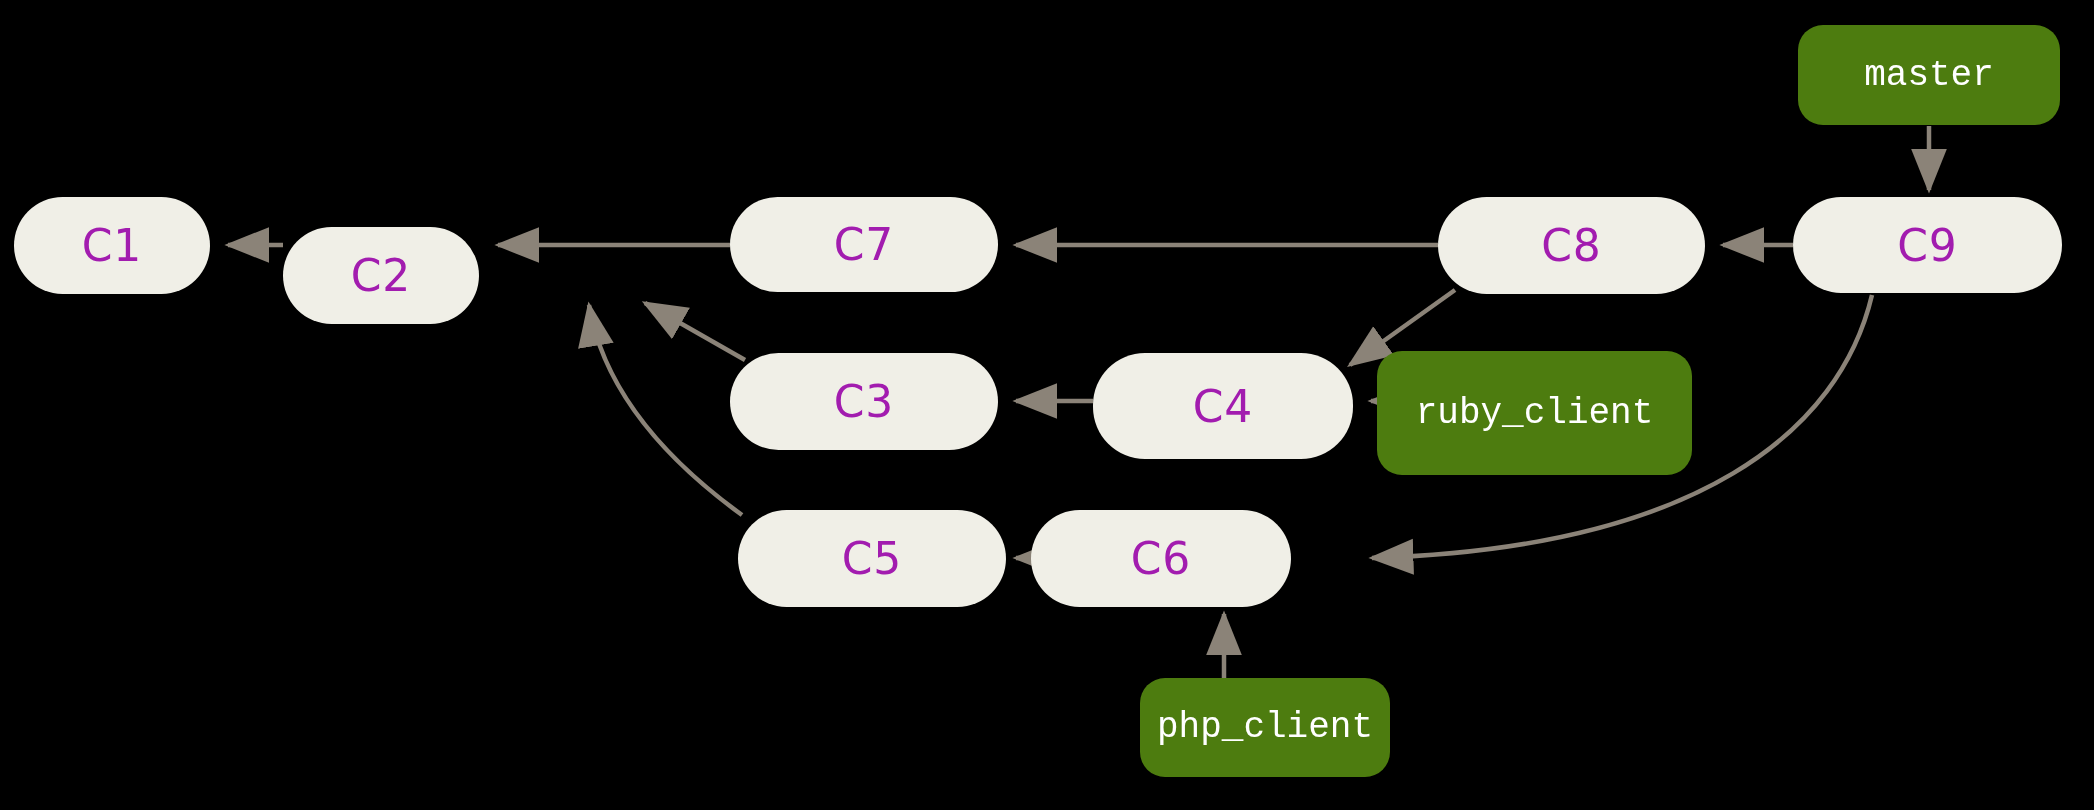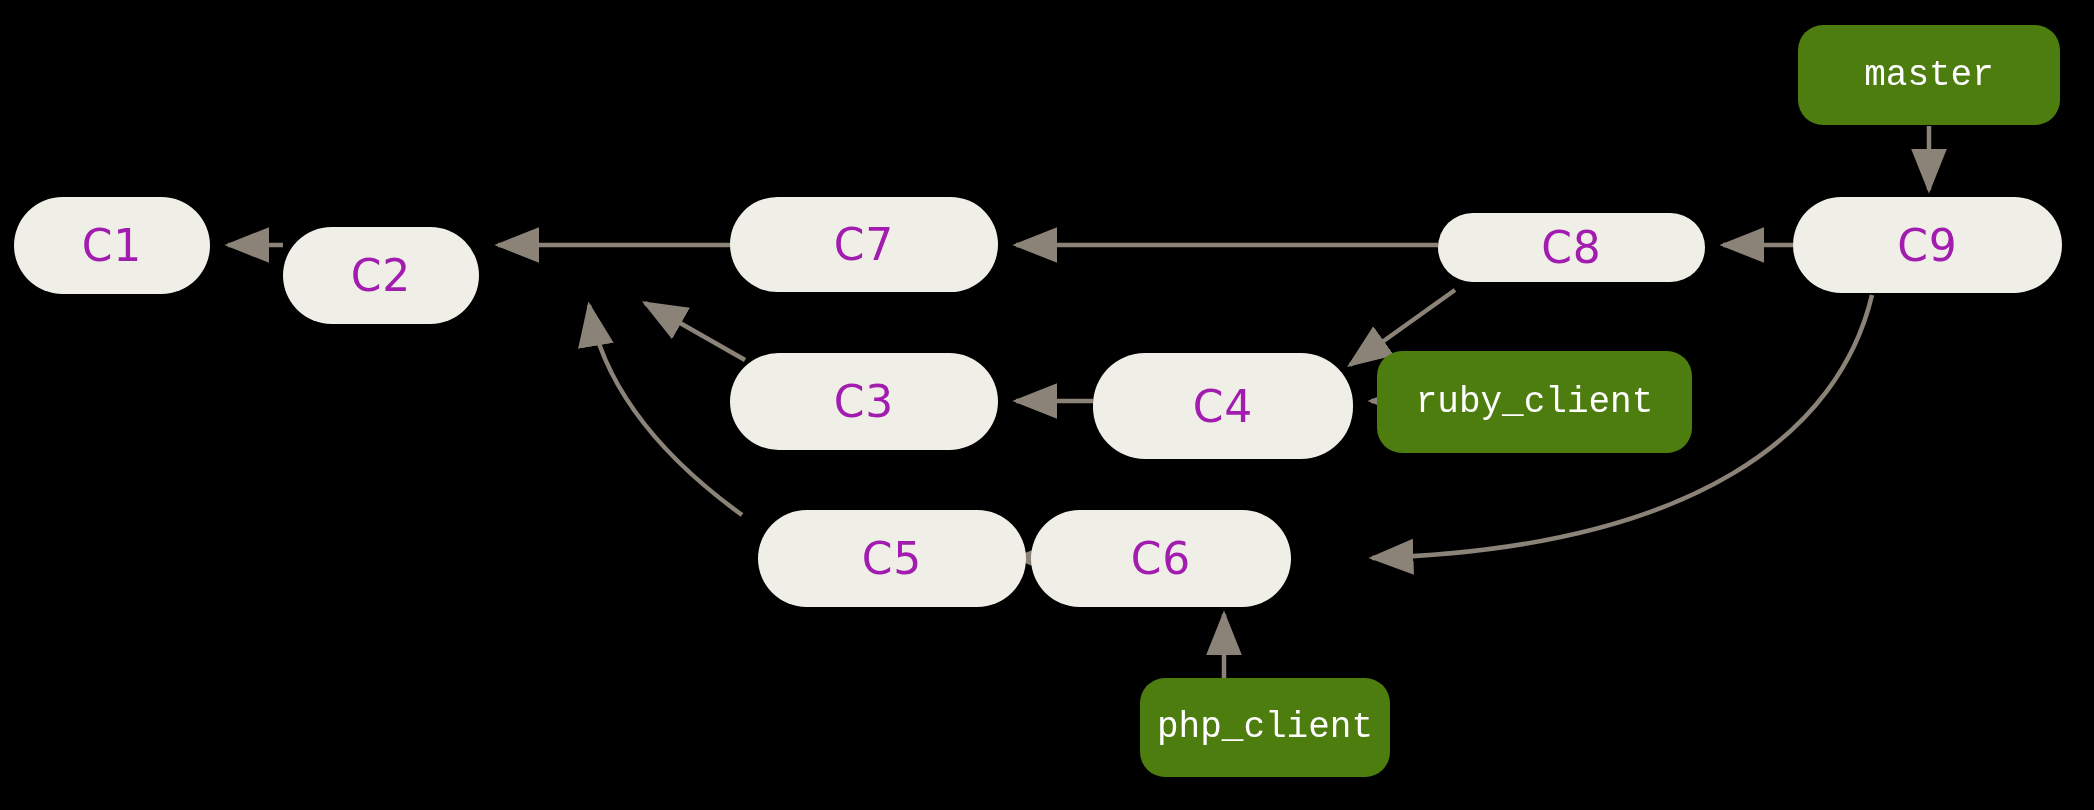--- a/index.html
+++ b/index.html
@@ -39,26 +39,26 @@
         <path d="M 1929,126 L 1929,190" marker-end="url(#ah)"></path>
         <path d="M 1377,401 L 1371,401" marker-end="url(#ah)"></path>
         <path d="M 1224,678 L 1224,614" marker-end="url(#ah)"></path>
       </g>
   </svg>
 
   <div id="commit-layer">
       <div class="commit" style="left: 14px; top: 197px; width: 196px; height: 97px;">C1</div>
       <div class="commit" style="left: 283px; top: 197px; width: 196px; height: 97px; margin-top: 30px;">C2</div>
       <div class="commit" style="left: 730px; top: 197px; width: 268px; height: 95px;">C7</div>
-      <div class="commit" style="left: 1438px; top: 197px; width: 267px; height: 69px; margin-top: 16px;">C8</div>
+      <div class="commit" style="left: 1438px; top: 197px; width: 267px; height: 97px;">C8</div>
       <div class="commit" style="left: 1793px; top: 197px; width: 269px; height: 96px;">C9</div>
       <div class="commit" style="left: 730px; top: 353px; width: 268px; height: 97px;">C3</div>
       <div class="commit" style="left: 1093px; top: 353px; width: 260px; height: 106px;">C4</div>
-      <div class="commit" style="left: 758px; top: 510px; width: 268px; height: 97px;">C5</div>
+      <div class="commit" style="left: 738px; top: 510px; width: 268px; height: 97px;">C5</div>
       <div class="commit" style="left: 1031px; top: 510px; width: 260px; height: 97px;">C6</div>
     </div>
   <div id="branch-layer">
       <div class="branch" style="left: 1798px; top: 25px; width: 262px; height: 100px;">master</div>
-      <div class="branch" style="left: 1377px; top: 351px; width: 315px; height: 102px;">ruby_client</div>
+      <div class="branch" style="left: 1377px; top: 351px; width: 315px; height: 124px;">ruby_client</div>
       <div class="branch" style="left: 1140px; top: 678px; width: 250px; height: 99px;">php_client</div>
     </div>
 
 </div>
 
 </body></html>

